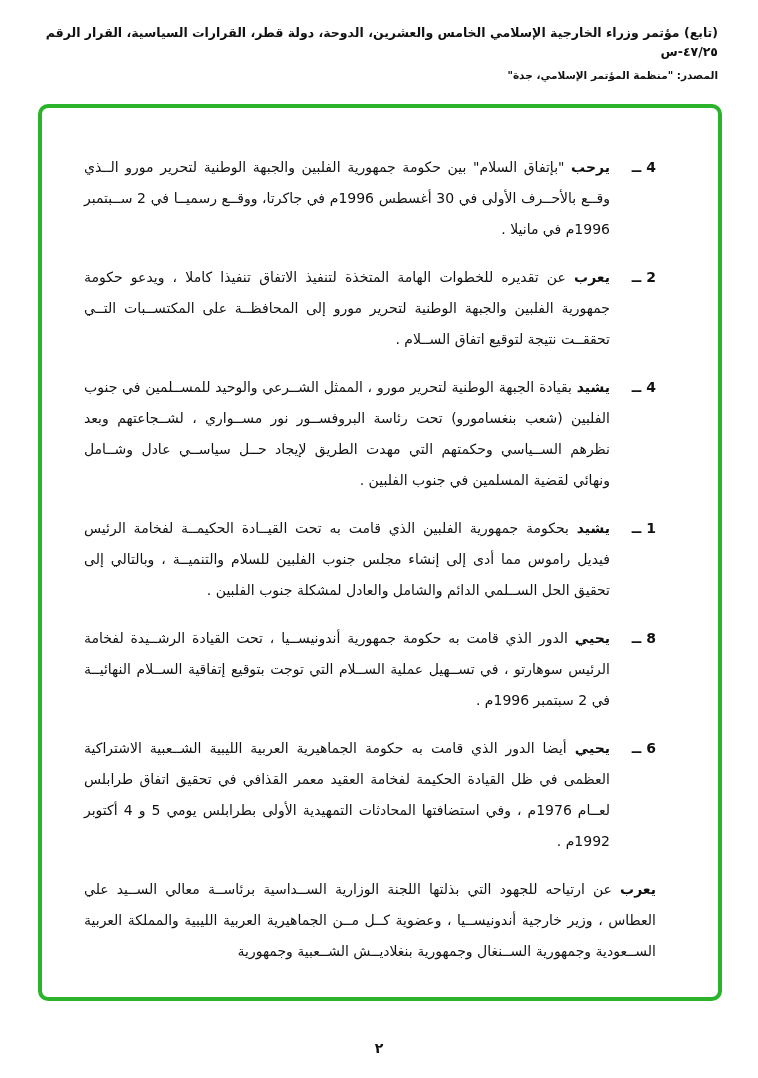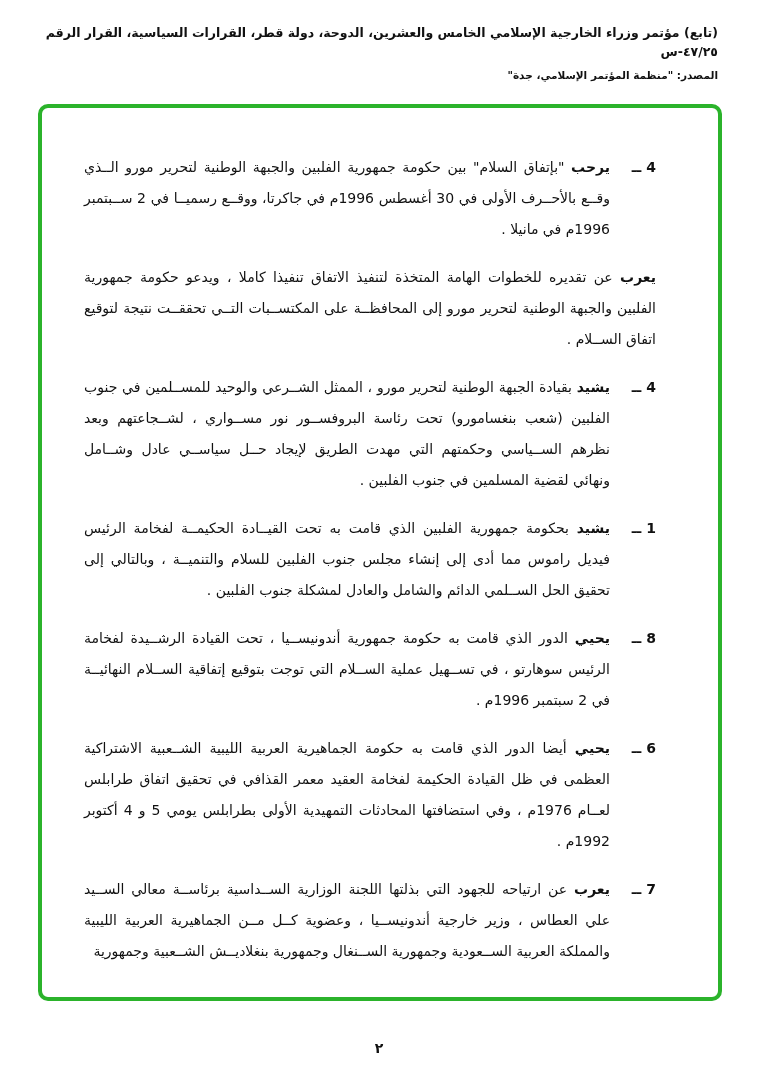--- a/index.html
+++ b/index.html
@@ -90,20 +90,21 @@
   </header>
 
   <main class="green-box" style="border-color: rgb(43, 179, 43);">
 
     <div class="item">
       <span class="num">4 ــ</span>
       <p class="txt"><span class="lead">يرحب</span> <span>"بإتفاق السلام"  بين حكومة جمهورية الفلبين والجبهة الوطنية لتحرير مورو الــذي وقــع بالأحــرف الأولى في 30 أغسطس 1996م في جاكرتا، ووقــع رسميــا في 2 ســبتمبر 1996م في مانيلا .</span></p>
     </div>
 
     <div class="item">
+      <span class="num">2 ــ</span>
       <p class="txt"><span class="lead">يعرب</span> <span>عن تقديره للخطوات الهامة المتخذة لتنفيذ الاتفاق تنفيذا كاملا ، ويدعو حكومة جمهورية الفلبين والجبهة الوطنية لتحرير مورو إلى المحافظــة على المكتســبات التــي تحققــت نتيجة لتوقيع اتفاق الســلام .</span></p>
     </div>
 
     <div class="item">
       <span class="num">4 ــ</span>
       <p class="txt"><span class="lead">يشيد</span> <span>بقيادة الجبهة الوطنية لتحرير مورو ، الممثل الشــرعي والوحيد للمســلمين في جنوب الفلبين (شعب بنغسامورو) تحت رئاسة البروفســور نور مســواري ، لشــجاعتهم وبعد نظرهم الســياسي وحكمتهم التي مهدت الطريق لإيجاد حــل سياســي عادل وشــامل ونهائي لقضية المسلمين في جنوب الفلبين .</span></p>
     </div>
 
     <div class="item">
       <span class="num">1 ــ</span>
@@ -114,21 +115,20 @@
       <span class="num">8 ــ</span>
       <p class="txt"><span class="lead">يحيي</span> <span>الدور الذي قامت به حكومة جمهورية أندونيســيا ، تحت القيادة  الرشــيدة لفخامة الرئيس سوهارتو ، في تســهيل عملية الســلام التي توجت بتوقيع إتفاقية الســلام النهائيــة في 2 سبتمبر 1996م .</span></p>
     </div>
 
     <div class="item">
       <span class="num">6 ــ</span>
       <p class="txt"><span class="lead">يحيي</span> <span>أيضا الدور الذي قامت به حكومة الجماهيرية العربية الليبية الشــعبية الاشتراكية العظمى في ظل القيادة الحكيمة لفخامة العقيد معمر القذافي في تحقيق اتفاق طرابلس لعــام 1976م ، وفي استضافتها المحادثات التمهيدية الأولى بطرابلس يومي 5 و 4 أكتوبر 1992م .</span></p>
     </div>
 
     <div class="item">
-      <span class="num">7 ــ</span>
       <p class="txt"><span class="lead">يعرب</span> <span>عن ارتياحه  للجهود التي بذلتها اللجنة الوزارية الســداسية برئاســة معالي الســيد علي العطاس ، وزير خارجية أندونيســيا ، وعضوية كــل مــن الجماهيرية العربية الليبية والمملكة العربية  الســعودية وجمهورية الســنغال وجمهورية بنغلاديــش الشــعبية وجمهورية</span></p>
     </div>
 
   </main>
 
   <footer class="doc-footer">
     <span>٢</span>
   </footer>
 
 </div>

